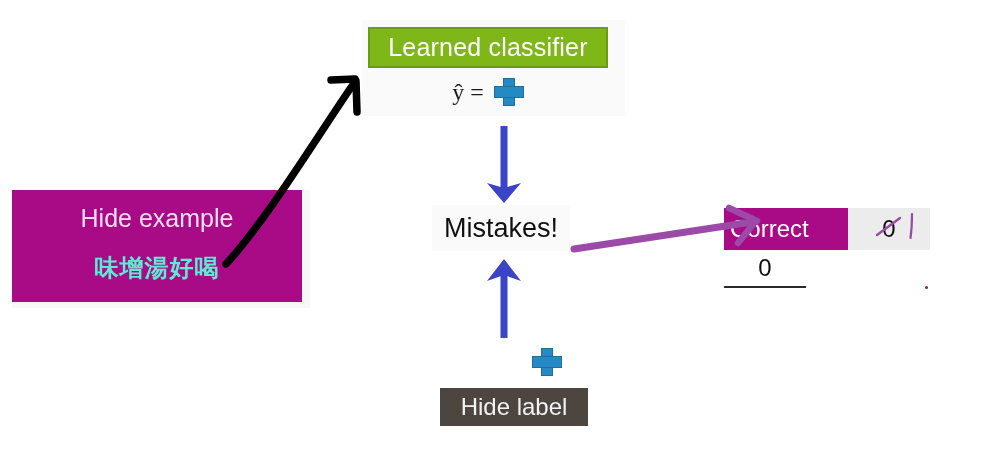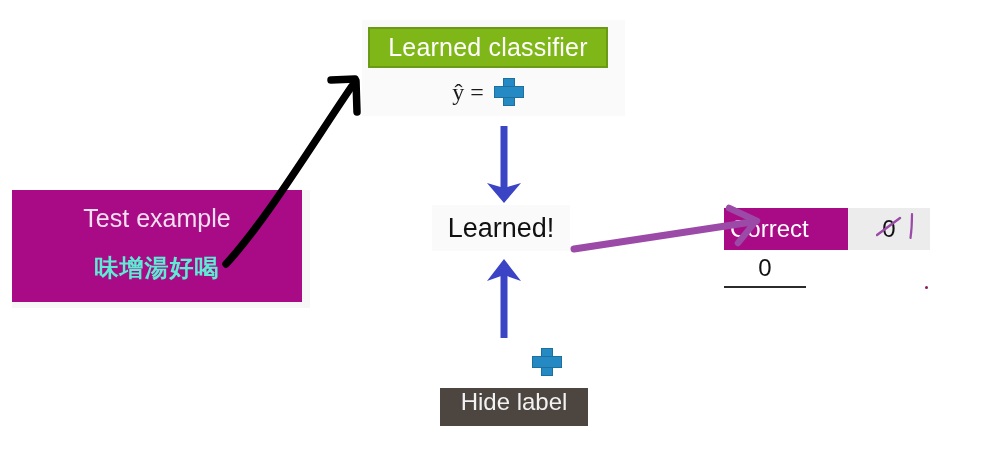--- a/index.html
+++ b/index.html
@@ -124,21 +124,21 @@
   
   #hide-plus {
     left: 500px; top: 348px;
     width: 30px; height: 28px;
   }
   #hide-label-box {
     left: 440px; top: 388px;
     width: 148px; height: 38px;
     background: #4d4540;
     display: flex;
-    align-items: flex-start;
+    align-items: center;
     justify-content: center;
   }
   #hide-label-box .label {
     color: #f2f2f2;
     font-size: 24px;
     white-space: nowrap;
   }
 
   
   #counter-table {
@@ -219,27 +219,27 @@
   </div>
 
   <div class="abs" id="classifier-formula">
     <span class="yhat">ŷ =</span>
     <span class="plus"></span>
   </div>
 
   
   <div class="abs" id="test-example-shadow"></div>
   <div class="abs" id="test-example-box">
-    <div id="test-example-title">Test example</div>
+    <div id="test-example-title">Hide example</div>
     <div id="test-example-text">味增湯好喝</div>
   </div>
 
   
   <div class="abs" id="correct-panel">
-    <span class="label">Learned!</span>
+    <span class="label">Mistakes!</span>
   </div>
 
   
   <div class="abs plus" id="hide-plus"></div>
   <div class="abs" id="hide-label-box">
     <span class="label">Hide label</span>
   </div>
 
   
   <div class="abs" id="counter-table">

